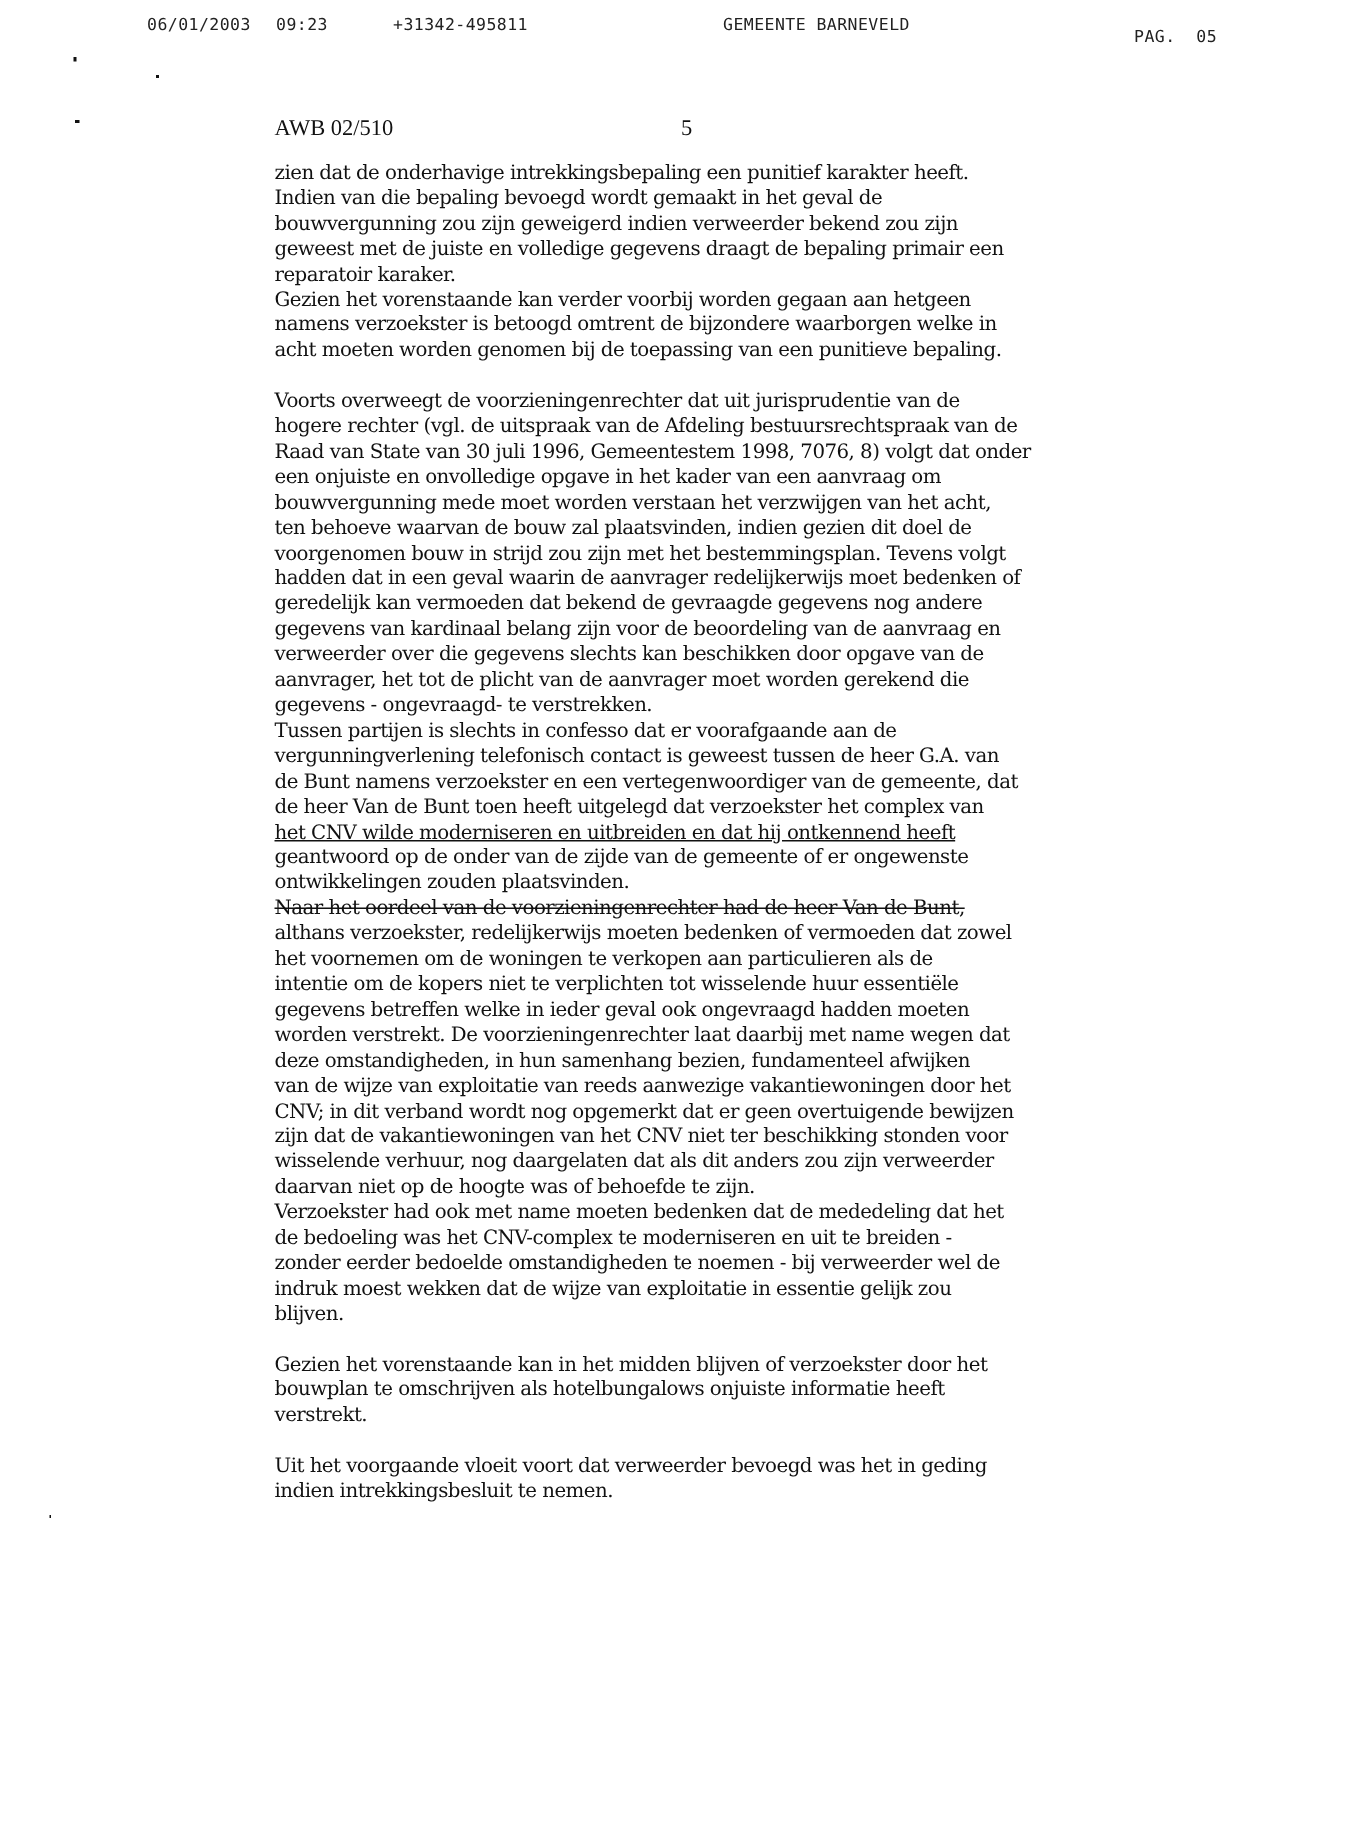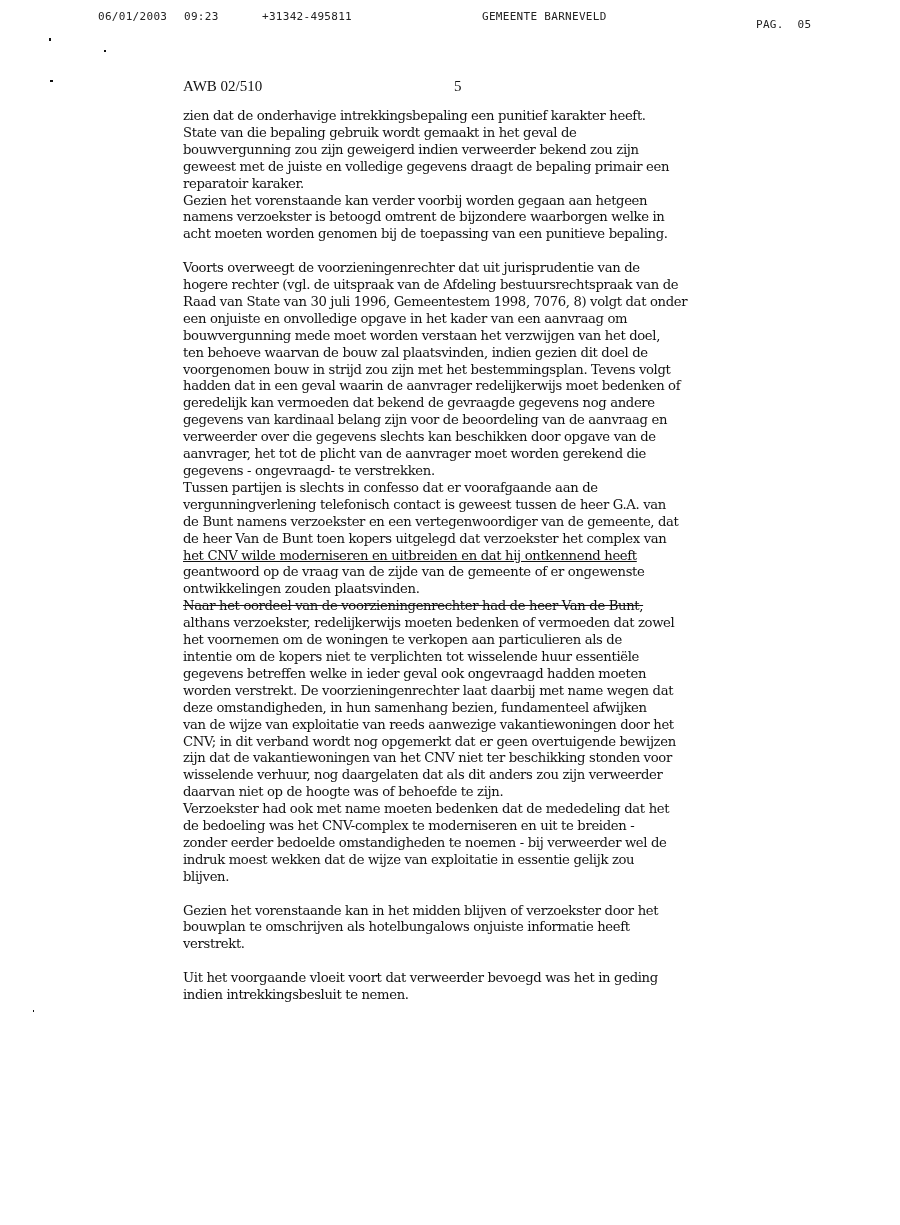--- a/index.html
+++ b/index.html
@@ -42,53 +42,53 @@
 <div class="speck" style="left:33px;top:1010px;width:1px;height:2px;"></div>
 
 <div class="doc-head">
   <span class="doc-ref">AWB 02/510</span>
   <span class="doc-pagenum">5</span>
 </div>
 
 <div class="body-text">
   <div class="para">
     <span class="line">zien dat de onderhavige intrekkingsbepaling een punitief karakter heeft.</span>
-    <span class="line">State van die bepaling gebruik wordt gemaakt in het geval de</span>
+    <span class="line">Indien van die bepaling bevoegd wordt gemaakt in het geval de</span>
     <span class="line">bouwvergunning zou zijn geweigerd indien verweerder bekend zou zijn</span>
     <span class="line">geweest met de juiste en volledige gegevens draagt de bepaling primair een</span>
     <span class="line">reparatoir karaker.</span>
   </div>
   <div class="para">
     <span class="line">Gezien het vorenstaande kan verder voorbij worden gegaan aan hetgeen</span>
     <span class="line">namens verzoekster is betoogd omtrent de bijzondere waarborgen welke in</span>
     <span class="line">acht moeten worden genomen bij de toepassing van een punitieve bepaling.</span>
   </div>
   <div class="gap"></div>
   <div class="para">
     <span class="line">Voorts overweegt de voorzieningenrechter dat uit jurisprudentie van de</span>
     <span class="line">hogere rechter (vgl. de uitspraak van de Afdeling bestuursrechtspraak van de</span>
     <span class="line">Raad van State van 30 juli 1996, Gemeentestem 1998, 7076, 8) volgt dat onder</span>
     <span class="line">een onjuiste en onvolledige opgave in het kader van een aanvraag om</span>
-    <span class="line">bouwvergunning mede moet worden verstaan het verzwijgen van het doel,</span>
+    <span class="line">bouwvergunning mede moet worden verstaan het verzwijgen van het acht,</span>
     <span class="line">ten behoeve waarvan de bouw zal plaatsvinden, indien gezien dit doel de</span>
     <span class="line">voorgenomen bouw in strijd zou zijn met het bestemmingsplan. Tevens volgt</span>
     <span class="line">hadden dat in een geval waarin de aanvrager redelijkerwijs moet bedenken of</span>
     <span class="line">geredelijk kan vermoeden dat bekend de gevraagde gegevens nog andere</span>
     <span class="line">gegevens van kardinaal belang zijn voor de beoordeling van de aanvraag en</span>
     <span class="line">verweerder over die gegevens slechts kan beschikken door opgave van de</span>
     <span class="line">aanvrager, het tot de plicht van de aanvrager moet worden gerekend die</span>
     <span class="line">gegevens - ongevraagd- te verstrekken.</span>
   </div>
   <div class="para">
     <span class="line">Tussen partijen is slechts in confesso dat er voorafgaande aan de</span>
     <span class="line">vergunningverlening telefonisch contact is geweest tussen de heer G.A. van</span>
     <span class="line">de Bunt namens verzoekster en een vertegenwoordiger van de gemeente, dat</span>
-    <span class="line">de heer Van de Bunt toen kopers uitgelegd dat verzoekster het complex van</span>
+    <span class="line">de heer Van de Bunt toen heeft uitgelegd dat verzoekster het complex van</span>
     <span class="line u">het CNV wilde moderniseren en uitbreiden en dat hij ontkennend heeft</span>
-    <span class="line">geantwoord op de vraag van de zijde van de gemeente of er ongewenste</span>
+    <span class="line">geantwoord op de onder van de zijde van de gemeente of er ongewenste</span>
     <span class="line">ontwikkelingen zouden plaatsvinden.</span>
   </div>
   <div class="para">
     <span class="line s">Naar het oordeel van de voorzieningenrechter had de heer Van de Bunt,</span>
     <span class="line">althans verzoekster, redelijkerwijs moeten bedenken of vermoeden dat zowel</span>
     <span class="line">het voornemen om de woningen te verkopen aan particulieren  als de</span>
     <span class="line">intentie om de kopers niet te verplichten tot wisselende huur essentiële</span>
     <span class="line">gegevens betreffen welke in ieder geval ook ongevraagd hadden moeten</span>
     <span class="line">worden verstrekt. De voorzieningenrechter laat daarbij met name wegen dat</span>
     <span class="line">deze omstandigheden, in hun samenhang bezien, fundamenteel afwijken</span>

